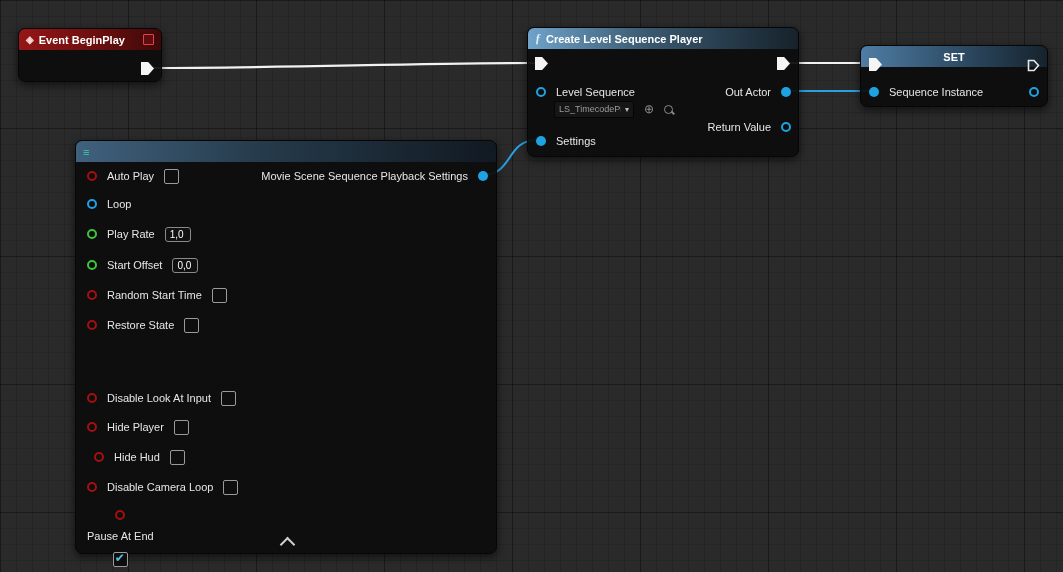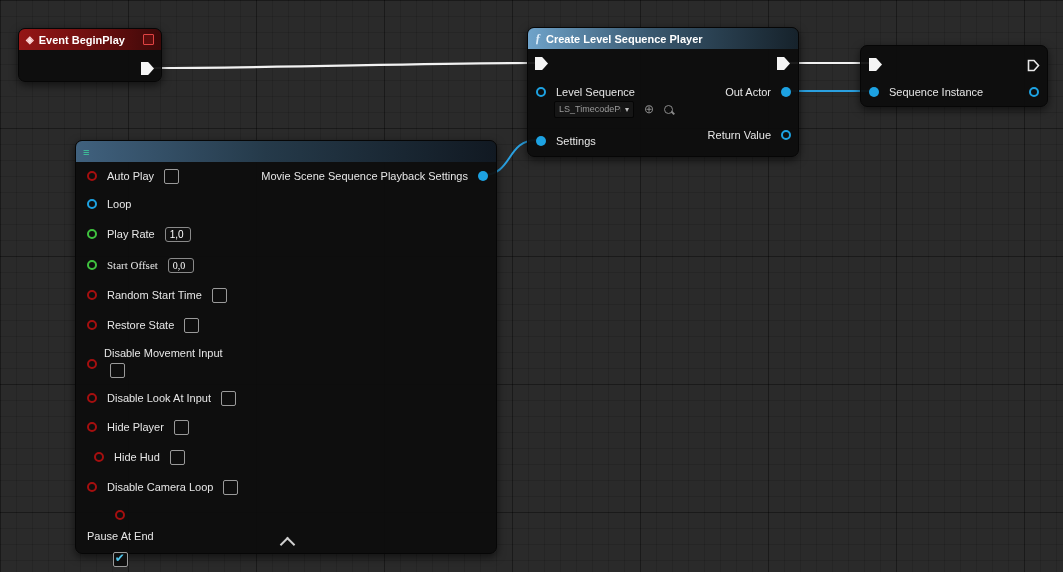--- a/index.html
+++ b/index.html
@@ -104,27 +104,30 @@
       <span class="mag"></span>
     </div>
     <div class="row" style="left:8px;top:106px;">
       <span class="pin pin-obj-f"></span>
       <span class="lbl">Settings</span>
     </div>
     <div class="row" style="right:7px;top:57px;text-align:center;">
       <span class="lbl">Out Actor</span>
       <span class="pin pin-obj-f"></span>
     </div>
-    <div class="row" style="right:7px;top:100px;">
+    <div class="row" style="right:7px;top:92px;">
       <span class="lbl">Return Value</span>
       <span class="pin pin-obj-h"></span>
     </div>
   </div>
 
   <div class="node" style="left:860px;top:45px;width:186px;height:60px;">
+    <div class="hdr hdr-set">
+      <span>SET</span>
+    </div>
     <span class="exec-f" style="position:absolute;left:8px;top:12px;"></span>
     <span class="exec-h" style="position:absolute;right:7px;top:12px;">
       <svg width="13" height="13" viewBox="0 0 13 13">
           <polygon points="1.5,1.5 7,1.5 11.5,6.5 7,11.5 1.5,11.5" fill="none" stroke="#e8e8e8" stroke-width="1.6"></polygon>
         </svg>
     </span>
     <div class="row" style="left:8px;top:39px;">
       <span class="pin pin-obj-f"></span>
       <span class="lbl">Sequence Instance</span>
     </div>
@@ -148,41 +151,36 @@
     </div>
     <div class="row" style="left:11px;top:56px;">
       <span class="pin pin-obj-h"></span>
       <span class="lbl">Loop</span>
     </div>
     <div class="row" style="left:11px;top:86px;">
       <span class="pin pin-float"></span>
       <span class="lbl">Play Rate</span>
       <span class="field">1,0</span>
     </div>
-    <div class="row" style="left:11px;top:117px;font-family:Liberation Serif, serif;">
+    <div class="row" style="left:11px;top:117px;">
       <span class="pin pin-float"></span>
       <span class="lbl">Start Offset</span>
       <span class="field">0,0</span>
     </div>
     <div class="row" style="left:11px;top:147px;">
       <span class="pin pin-bool"></span>
       <span class="lbl">Random Start Time</span>
       <span class="checkbox"></span>
     </div>
     <div class="row" style="left:11px;top:177px;">
       <span class="pin pin-bool"></span>
       <span class="lbl">Restore State</span>
       <span class="checkbox"></span>
     </div>
 
-    <div style="position:absolute;left:11px;top:205px;width:220px;height:34px;">
-      <span class="pin pin-bool" style="position:absolute;left:0;top:13px;"></span>
-      <span class="lbl" style="position:absolute;left:17px;top:1px;">Disable Movement Input</span>
-      <span class="checkbox" style="position:absolute;left:23px;top:17px;"></span>
-    </div>
 
     <div class="row" style="left:11px;top:250px;">
       <span class="pin pin-bool"></span>
       <span class="lbl">Disable Look At Input</span>
       <span class="checkbox"></span>
     </div>
     <div class="row" style="left:11px;top:279px;">
       <span class="pin pin-bool"></span>
       <span class="lbl">Hide Player</span>
       <span class="checkbox"></span>

